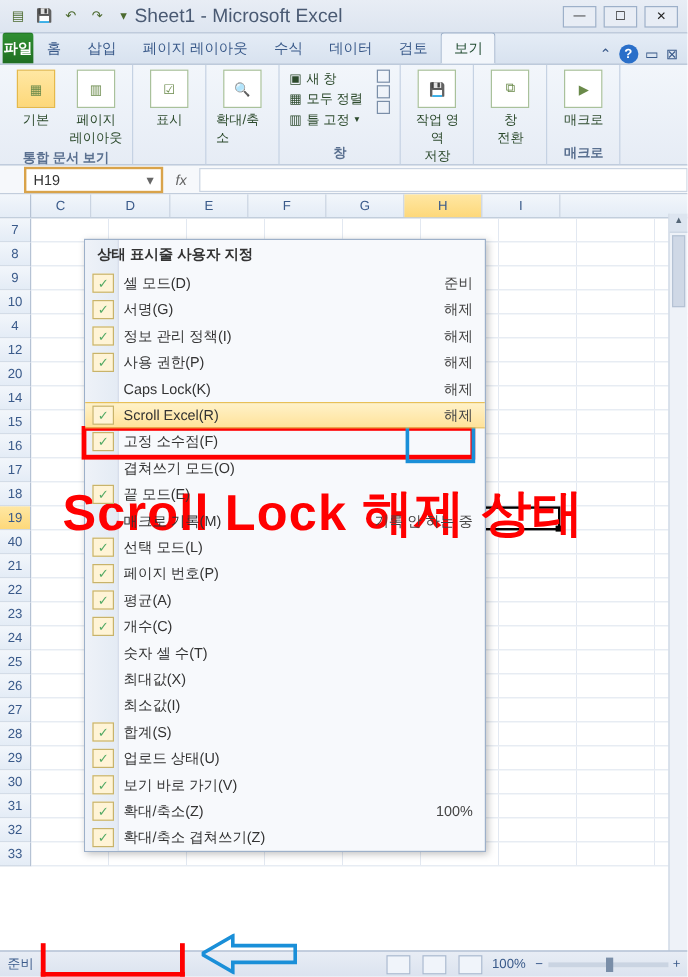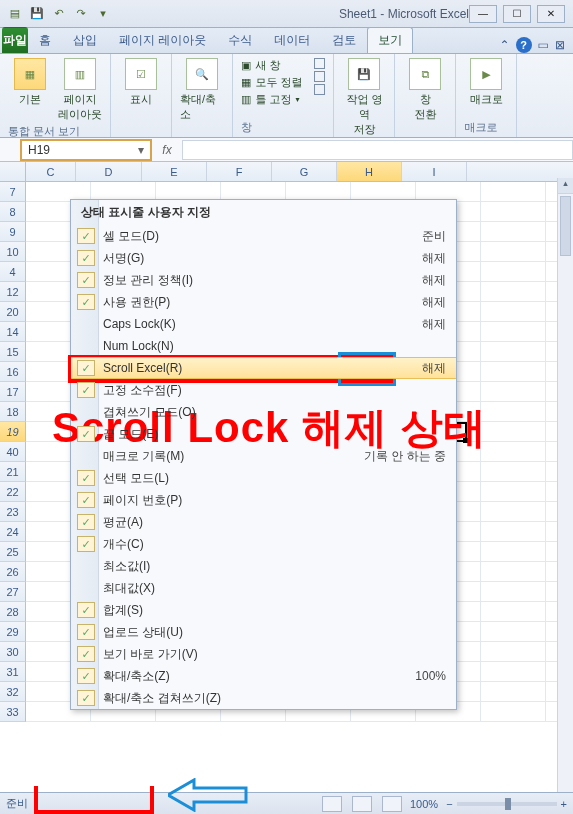--- a/index.html
+++ b/index.html
@@ -2,72 +2,72 @@
 <html><head>
 <meta charset="utf-8">
 <style>
   * { box-sizing: border-box; margin: 0; padding: 0; font-family: "Malgun Gothic", "Segoe UI", sans-serif; }
   body { width: 573px; height: 814px; background: #fff; position: relative; overflow: hidden; font-size: 12px; color: #222; }
 
   
   .titlebar { height: 28px; background: linear-gradient(#e8edf5,#dde5f0); display:flex; align-items:center; border-bottom:1px solid #9db0c9; }
   .qat { display:flex; align-items:center; gap:4px; padding-left:6px; }
   .qat-btn { width:18px; height:18px; display:flex; align-items:center; justify-content:center; font-size:11px; color:#4c6a2f; }
-  .title { flex:1; text-align:right; font-size:12px; color:#4a5a73; }
+  .title { flex:1; text-align:left; font-size:16px; color:#4a5a73; }
   .win-ctrls { display:flex; gap:6px; padding-right:8px; }
   .win-btn { width:28px; height:18px; border:1px solid #9db0c9; background:#e8edf5; display:flex; align-items:center; justify-content:center; font-size:10px; }
 
   
   .tabstrip { height:26px; background:linear-gradient(#e4ecf6,#d8e2ef); display:flex; align-items:flex-end; border-bottom:1px solid #9db0c9; padding-left:2px; gap:0; }
   .tab { padding:4px 10px; font-size:12px; color:#3a5a8a; border:1px solid transparent; border-bottom:none; border-top-left-radius:3px; border-top-right-radius:3px; }
   .tab-file { background:linear-gradient(#2f8e32,#1f6e22); color:#fff; font-weight:bold; border-radius:3px 3px 0 0; padding:4px 0;}
   .tab-active { background:#f2f6fb; border-color:#9db0c9; color:#1f4a2f; }
   .tab-tail { margin-left:auto; display:flex; align-items:center; gap:6px; padding-right:8px; color:#3a5a8a; }
   .help-circle { width:16px; height:16px; border-radius:50%; background:#2a6fc9; color:#fff; display:flex; align-items:center; justify-content:center; font-size:11px; font-weight:bold;}
 
   
   .ribbon { height:84px; background:linear-gradient(#f2f6fb,#e6ecf5); display:flex; border-bottom:1px solid #9db0c9; }
   .group { border-right:1px solid #c5d2e3; padding:4px 8px 2px; display:flex; flex-direction:column; justify-content:space-between; }
   .group-body { display:flex; gap:6px; align-items:flex-start; }
   .big-btn { display:flex; flex-direction:column; align-items:center; gap:2px; width:44px; font-size:11px; color:#2c4a2c; }
   .big-btn .ico { width:32px; height:32px; background:#fff; border:1px solid #a9c19b; display:flex; align-items:center; justify-content:center; color:#6a8a4a; }
   .big-btn.gold .ico { background:linear-gradient(#ffe7a3,#fdd87a); border-color:#e5b94a; }
-  .group-label { font-size:11px; color:#5a7090; margin-top:2px;}
+  .group-label { text-align:center; font-size:11px; color:#5a7090; margin-top:2px;font-weight:bold;}
   .smalls { display:flex; flex-direction:column; gap:2px; font-size:11px; color:#2c4a2c; }
   .smalls div { display:flex; align-items:center; gap:4px;}
   .chk { width:11px; height:11px; border:1px solid #7a8ea8; display:inline-flex; align-items:center; justify-content:center; font-size:8px; color:#356; }
 
   
   .fx-row { height:24px; display:flex; align-items:center; border-bottom:1px solid #b5c2d4; background:#f6f8fb; }
-  .namebox { width:132px; border:2px solid #d9a34a; height:22px; background:#fff; display:flex; align-items:center; padding:0 6px; font-size:12px; color:#333; margin-left:20px; position:relative; }
+  .namebox { width:116px; border:2px solid #d9a34a; height:22px; background:#fff; display:flex; align-items:center; padding:0 6px; font-size:12px; color:#333; margin-left:20px; position:relative; }
   .namebox .dd { position:absolute; right:2px; width:14px; text-align:center; color:#666; }
   .fx-lbl { width:30px; text-align:center; font-style:italic; color:#666; font-size:12px; }
   .fx-input { flex:1; height:20px; border:1px solid #cad4e2; background:#fff; }
 
   
   .colhdrs { height:20px; display:flex; border-bottom:1px solid #b5c2d4; background:linear-gradient(#f2f6fb,#e4ecf6); }
   .corner { width:26px; border-right:1px solid #b5c2d4; }
   .colhdr { border-right:1px solid #cad4e2; text-align:center; font-size:11px; color:#3a5a8a; line-height:20px; }
   .colhdr.sel { background:linear-gradient(#ffe7a3,#fdd87a); }
 
   
   .gridwrap { position:relative; height:576px; overflow:hidden; }
   .rows { position:absolute; left:0; top:0; width:100%; }
   .row { height:20px; display:flex; }
   .rowhdr { width:26px; border-right:1px solid #b5c2d4; border-bottom:1px solid #cad4e2; background:linear-gradient(#f2f6fb,#e4ecf6); text-align:center; font-size:11px; color:#3a5a8a; line-height:20px; }
-  .rowhdr.sel { background:linear-gradient(#ffe7a3,#fdd87a);font-style:italic; }
+  .rowhdr.sel { background:linear-gradient(#ffe7a3,#fdd87a); }
   .cells { flex:1; border-bottom:1px solid #e2e8f1; position:relative; }
   .cells::before { content:""; position:absolute; inset:0; background:repeating-linear-gradient(90deg, transparent 0, transparent 64px, #e2e8f1 64px, #e2e8f1 65px); }
 
   
   .active-cell { position:absolute; border:2px solid #000; background:transparent; }
   .active-cell::after { content:""; position:absolute; right:-3px; bottom:-3px; width:5px; height:5px; background:#000; }
 
   
-  .ctx { position:absolute; left:70px; top:199px; width:387px; background:#f7f9fc; border:1px solid #9db0c9; box-shadow:2px 2px 6px rgba(0,0,0,.25); }
+  .ctx { position:absolute; left:70px; top:199px; width:335px; background:#f7f9fc; border:1px solid #9db0c9; box-shadow:2px 2px 6px rgba(0,0,0,.25); }
   .ctx-title { padding:4px 10px; font-weight:bold; color:#333; font-size:12px; }
   .ctx-item { display:flex; align-items:center; height:22px; padding:0 10px 0 32px; position:relative; font-size:12px; color:#333; }
   .ctx-item .ck { position:absolute; left:6px; width:18px; height:16px; border:1px solid #c8b36a; background:#fff4d6; display:flex; align-items:center; justify-content:center; font-size:11px; color:#5a6; }
   .ctx-item .ck.off { border:none; background:transparent; }
   .ctx-item .rv { margin-left:auto; color:#444; font-size:12px; }
   .ctx-item.hi { background:linear-gradient(#fff2c9,#ffe29a); border-top:1px solid #e8c057; border-bottom:1px solid #e8c057; }
   .ctx-gutter { position:absolute; left:0; top:0; bottom:0; width:28px; background:linear-gradient(90deg,#eef2f8,#e4ebf4); border-right:1px solid #cfd8e6; }
   .ctx .ctx-item, .ctx .ctx-title { position:relative; z-index:1; }
 
   
@@ -380,24 +380,20 @@
       <div class="ctx-item">
         <span class="ck">✓</span>
         <span>사용 권한(P)</span>
         <span class="rv">해제</span>
       </div>
       <div class="ctx-item">
         <span class="ck off"></span>
         <span>Caps Lock(K)</span>
         <span class="rv">해제</span>
       </div>
-      <div class="ctx-item">
-        <span class="ck off"></span>
-        <span>Num Lock(N)</span>
-      </div>
       <div class="ctx-item hi">
         <span class="ck">✓</span>
         <span>Scroll Excel(R)</span>
         <span class="rv">해제</span>
       </div>
       <div class="ctx-item">
         <span class="ck">✓</span>
         <span>고정 소수점(F)</span>
       </div>
       <div class="ctx-item">
@@ -424,25 +420,29 @@
       <div class="ctx-item">
         <span class="ck">✓</span>
         <span>평균(A)</span>
       </div>
       <div class="ctx-item">
         <span class="ck">✓</span>
         <span>개수(C)</span>
       </div>
       <div class="ctx-item">
         <span class="ck off"></span>
+        <span>숫자 셀 수(T)</span>
+      </div>
+      <div class="ctx-item">
+        <span class="ck off"></span>
+        <span>최대값(X)</span>
+      </div>
+      <div class="ctx-item">
+        <span class="ck off"></span>
         <span>최소값(I)</span>
-      </div>
-      <div class="ctx-item">
-        <span class="ck off"></span>
-        <span>최대값(X)</span>
       </div>
       <div class="ctx-item">
         <span class="ck">✓</span>
         <span>합계(S)</span>
       </div>
       <div class="ctx-item">
         <span class="ck">✓</span>
         <span>업로드 상태(U)</span>
       </div>
       <div class="ctx-item">

